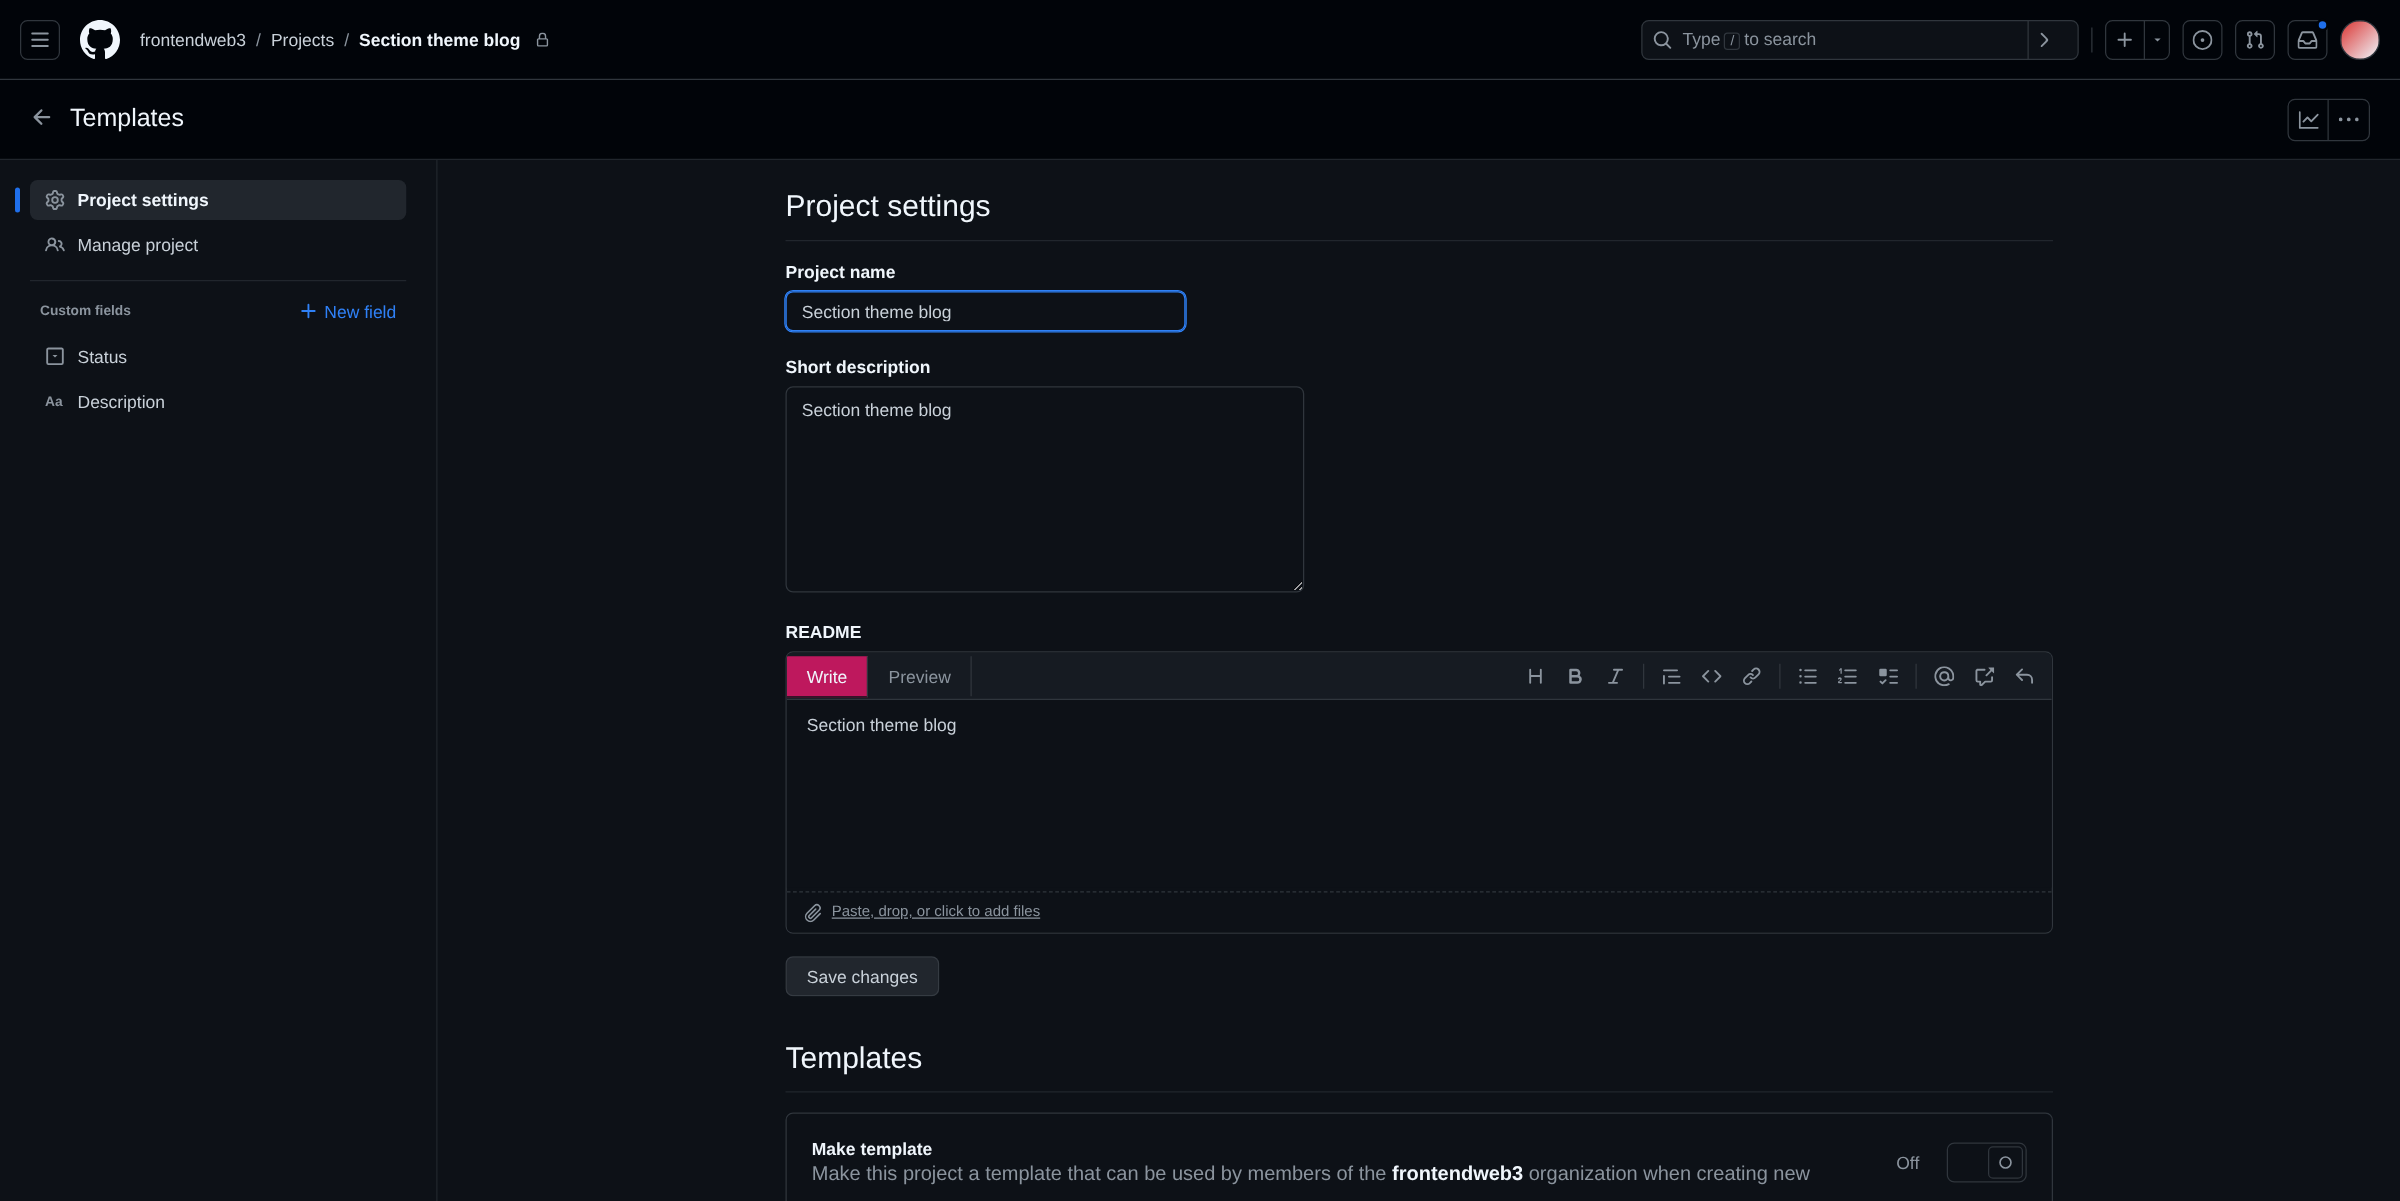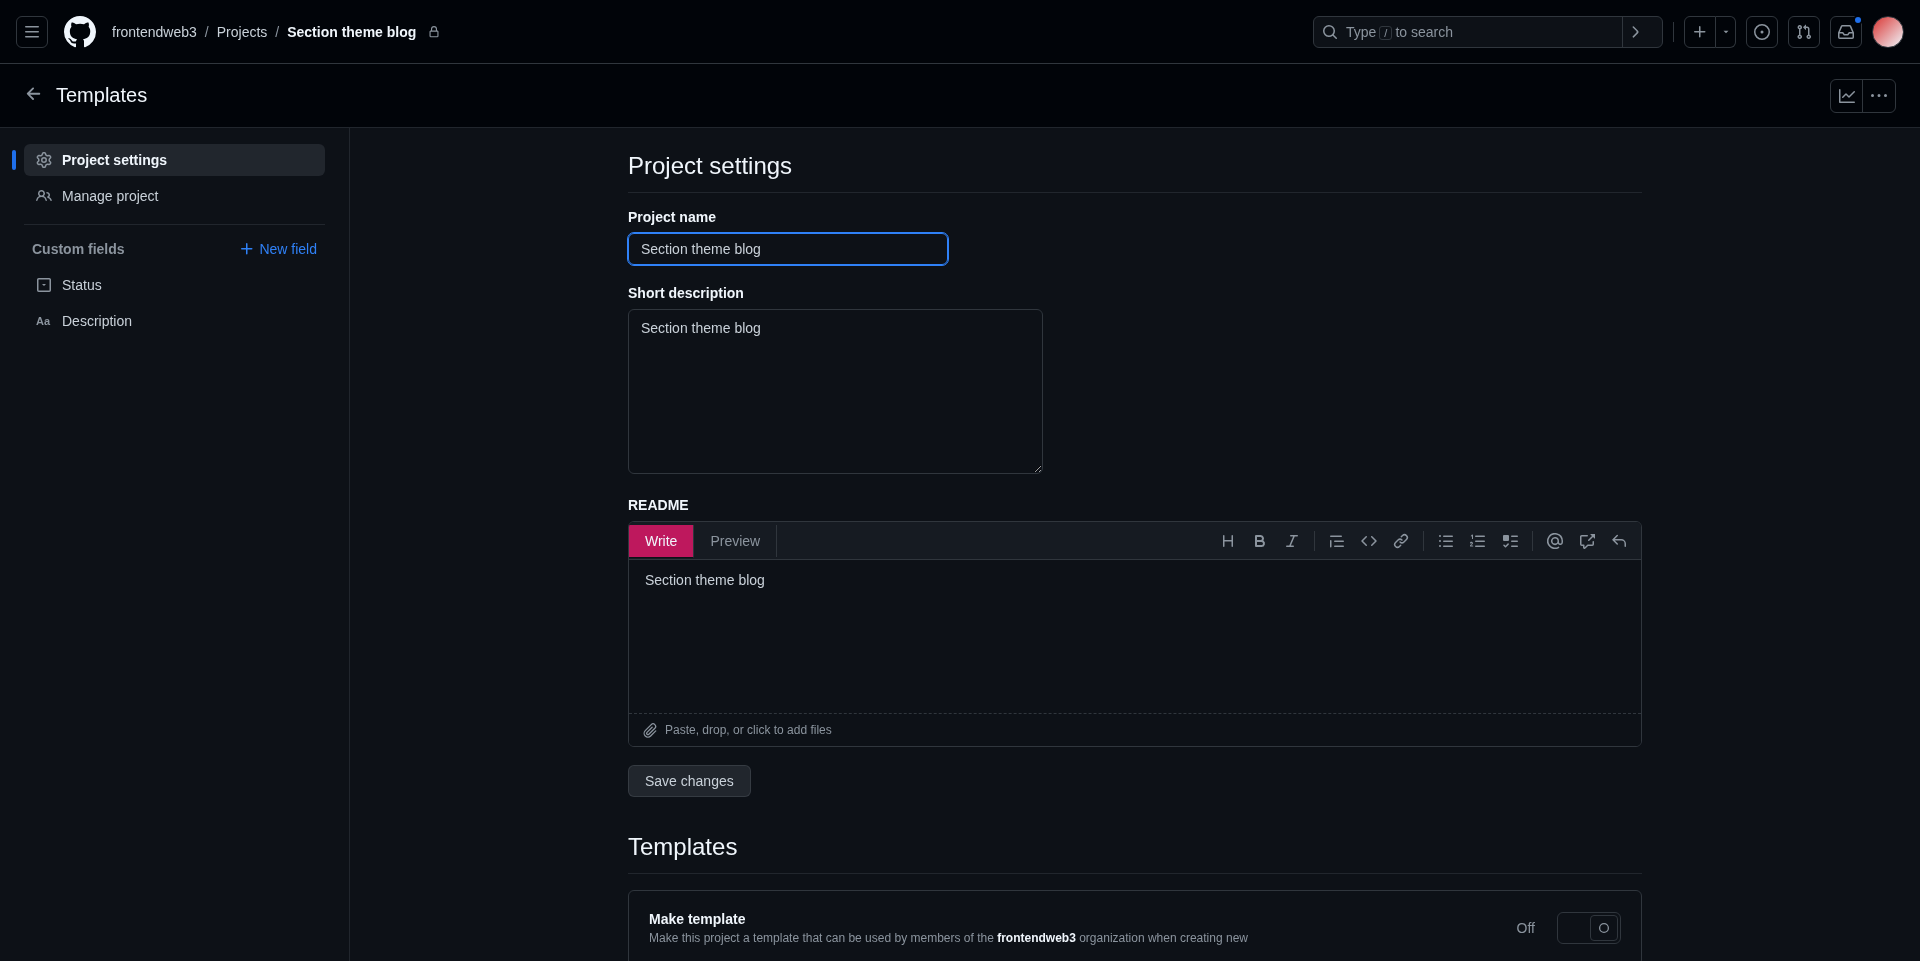--- a/index.html
+++ b/index.html
@@ -223,21 +223,21 @@
       margin: 12px 0;
     }
     .cf-header {
       display: flex;
       align-items: center;
       justify-content: space-between;
       padding: 4px 8px;
       margin-bottom: 8px;
     }
     .cf-title {
-      font-size: 14px;
+      font-size: 11px;
       color: #8b949e;
       font-weight: 600;
     }
     .new-field {
       display: flex;
       align-items: center;
       color: #2f81f7;
       font-weight: 500;
       cursor: pointer;
     }
@@ -349,26 +349,27 @@
       font-size: 14px;
       width: 100%;
       height: 150px;
       padding: 12px 16px;
       resize: none;
       outline: none;
       font-family: inherit;
     }
     .editor-footer {
       display: flex;
-      align-items: center;
+      align-items: flex-start;
       padding: 8px 12px;
       font-size: 12px;
       color: #8b949e;
       border-top: 1px dashed #30363d;
       background-color: #0d1117;
+      text-decoration: underline;
     }
     .editor-footer svg { fill: #8b949e; margin-right: 8px; }
     .btn {
       background-color: #21262d;
       border: 1px solid rgba(240,246,252,0.1);
       border-radius: 6px;
       padding: 7px 16px;
       color: #c9d1d9;
       font-size: 14px;
       font-weight: 500;
@@ -386,21 +387,21 @@
       align-items: center;
       justify-content: space-between;
     }
     .template-text h3 {
       font-size: 14px;
       font-weight: 600;
       color: #f0f6fc;
       margin-bottom: 4px;
     }
     .template-text p {
-      font-size: 12px;
+      font-size: 16px;
       color: #8b949e;
     }
     .template-text strong { color: #f0f6fc; font-weight: 600; }
     .toggle-wrap {
       display: flex;
       align-items: center;
       gap: 22px;
     }
     .toggle-label {
       color: #8b949e;

